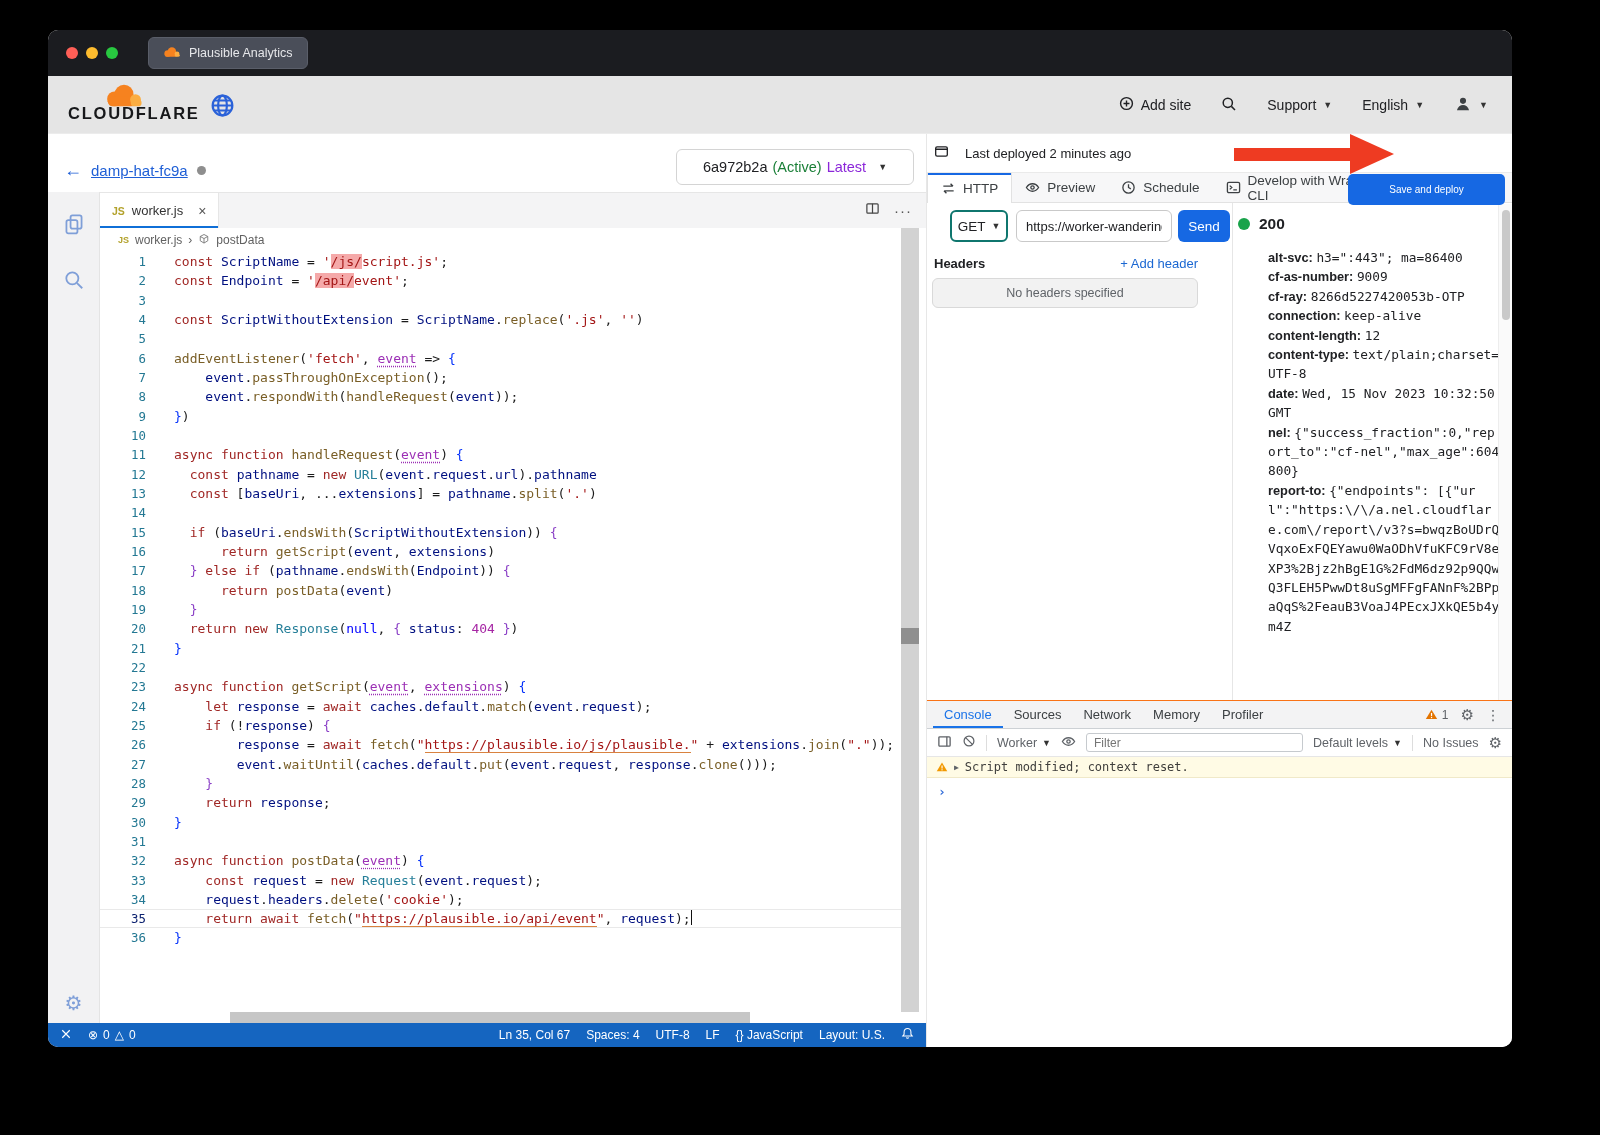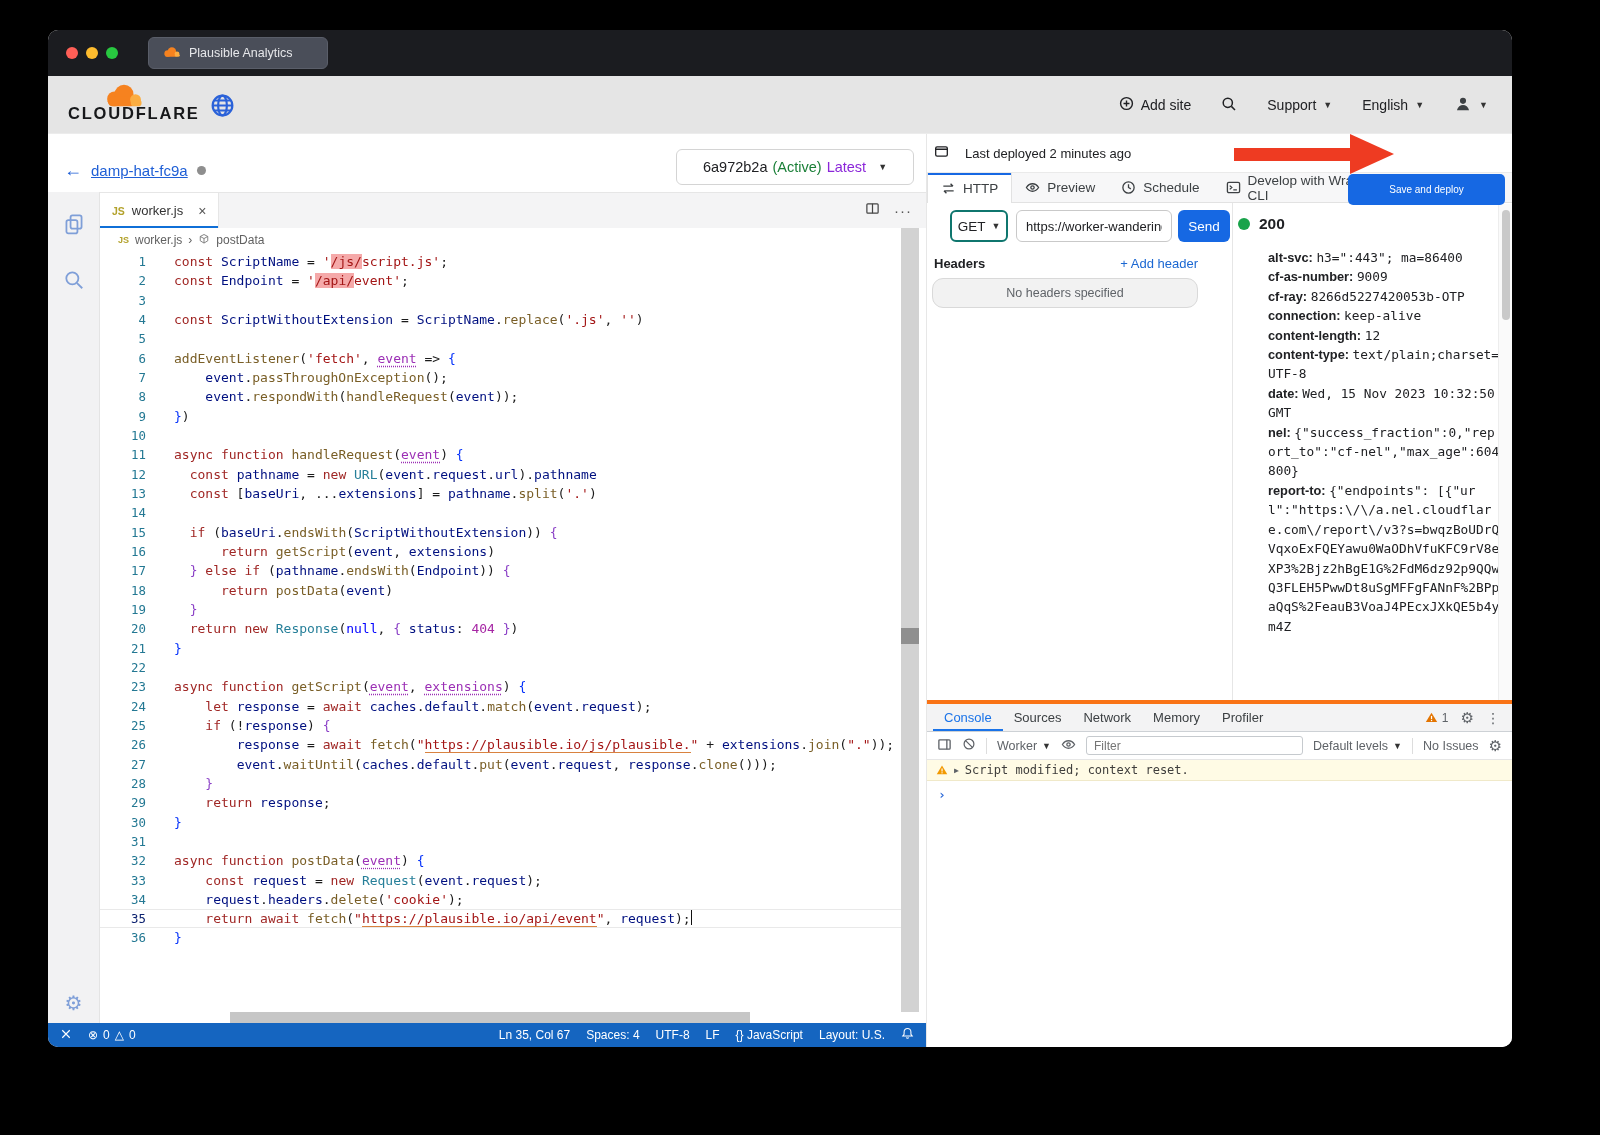--- a/index.html
+++ b/index.html
@@ -4,21 +4,21 @@
 <style>
   * { margin:0; padding:0; box-sizing:border-box; }
   body { background:#000; font-family:"Liberation Sans", sans-serif; }
   .stage { position:relative; width:1600px; height:1135px; background:#000; overflow:hidden; }
   .window { position:absolute; left:48px; top:30px; width:1464px; height:1017px; background:#fff; border-radius:10px; overflow:hidden; }
 
   
   .titlebar { position:absolute; left:0; top:0; width:100%; height:46px; background:#1b1c20; }
   .tl { position:absolute; top:17px; width:12px; height:12px; border-radius:50%; }
   .tl.r { left:18px; background:#ff5f57; } .tl.y { left:38px; background:#febc2e; } .tl.g { left:58px; background:#28c840; }
-  .browser-tab { position:absolute; left:100px; top:7px; width:180px; height:32px; background:#4a4e59; border:1px solid #5a5e69; border-radius:6px; display:flex; align-items:center; gap:8px; padding:0 12px; color:#e6e7ea; font-size:12.5px; }
+  .browser-tab { position:absolute; left:100px; top:7px; width:160px; height:32px; background:#4a4e59; border:1px solid #5a5e69; border-radius:6px; display:flex; align-items:center; gap:8px; padding:0 12px; color:#e6e7ea; font-size:12.5px; }
 
   
   .dash-header { position:absolute; left:0; top:46px; width:100%; height:58px; background:#e5e5e5; border-bottom:1px solid #ececec; }
   .logo { position:absolute; left:20px; top:6px; }
   .logo svg { display:block; margin-left:28px; width:52px; height:27px; }
   .brand { font-size:16.5px; font-weight:800; letter-spacing:1.8px; color:#17181a; margin-top:-5px; }
   .globe { position:absolute; left:162px; top:17px; color:#2b62d9; }
   .head-nav { position:absolute; right:24px; top:0; height:58px; display:flex; align-items:center; gap:30px; font-size:14px; color:#202124; }
   .nav-item { display:flex; align-items:center; gap:7px; }
   .caret { font-size:9px; color:#333; }
@@ -45,37 +45,37 @@
   .ptab.active { background:#fff; border-left:1px solid #e2e2e2; border-right:1px solid #e2e2e2; box-shadow:inset 0 2px 0 #1668e3; margin-bottom:-1px; }
   .ptab.accent { margin-left:auto; color:#1a67d2; }
   .pt-icon { display:flex; }
 
   
   .method-select { position:absolute; left:902px; top:180px; width:58px; height:32px; border:2px solid #0f766e; border-radius:6px; display:flex; align-items:center; justify-content:center; gap:6px; font-size:13.5px; color:#202124; background:#fff; }
   .url-input { position:absolute; left:968px; top:180px; width:156px; height:32px; border:1px solid #c9c9c9; border-radius:6px; padding:0 9px; font-size:13px; color:#202124; outline:none; }
   .send-btn { position:absolute; left:1130px; top:180px; width:52px; height:32px; background:#1668e3; color:#fff; border-radius:6px; display:flex; align-items:center; justify-content:center; font-size:13.5px; }
   .headers-label { position:absolute; left:886px; top:226px; font-size:13px; font-weight:700; color:#202124; }
   .add-header { position:absolute; left:1022px; top:226px; width:128px; text-align:right; font-size:13px; color:#1a67d2; }
-  .no-headers { position:absolute; left:884px; top:248px; width:266px; height:30px; background:#f2f2f2; border:1px solid #d9d9d9; border-radius:11px; display:flex; align-items:center; justify-content:center; font-size:12.5px; color:#5f6368; }
+  .no-headers { position:absolute; left:884px; top:248px; width:266px; height:30px; background:#f2f2f2; border:1px solid #d9d9d9; border-radius:6px; display:flex; align-items:center; justify-content:center; font-size:12.5px; color:#5f6368; }
 
   
   .resp-status { position:absolute; left:1190px; top:185px; display:flex; align-items:center; gap:9px; }
   .status-dot { width:12px; height:12px; border-radius:50%; background:#18a34a; }
   .status-code { font-size:15.5px; font-weight:700; color:#202124; }
   .resp-list { position:absolute; left:1220px; top:218px; width:233px; height:446px; overflow:hidden; font-size:12.8px; line-height:19.4px; }
   .resp-line { word-break:break-all; color:#202124; }
   .rk { font-weight:700; font-family:"Liberation Sans", sans-serif; }
   .rv { font-family:"DejaVu Sans Mono", monospace; }
   .right-scroll { position:absolute; left:1450px; top:174px; width:14px; height:496px; background:#fafafa; border-left:1px solid #ededed; }
   .right-thumb { position:absolute; left:3px; top:6px; width:8px; height:110px; background:#c9c9c9; border-radius:4px; }
   .divider-main { position:absolute; left:878px; top:104px; width:1px; height:913px; background:#e7e7e7; }
   .divider-resp { position:absolute; left:1184px; top:173px; width:1px; height:497px; background:#e6e6e6; }
 
   
-  .devtools { position:absolute; left:879px; top:670px; width:585px; height:347px; background:#fff; border-top:4px solid #f97316; }
+  .devtools { position:absolute; left:879px; top:670px; width:585px; height:347px; background:#fff; border-top:1px solid #f97316; }
   .dt-tabs { height:28px; background:#f3f3f4; border-bottom:1px solid #cdd1d5; display:flex; align-items:stretch; padding-left:6px; }
   .dt-tab { display:flex; align-items:center; padding:0 11px; font-size:13px; color:#3c4043; }
   .dt-tab.active { color:#1a73e8; box-shadow:inset 0 -2px 0 #1a73e8; }
   .dt-right { margin-left:auto; display:flex; align-items:center; gap:12px; padding-right:12px; color:#5f6368; }
   .warn-badge { display:flex; align-items:center; gap:4px; font-size:12px; color:#5f6368; }
   .gear-glyph { font-size:15px; color:#5f6368; }
   .kebab { font-size:14px; color:#5f6368; }
   .dt-toolbar { height:28px; border-bottom:1px solid #e6e6e6; display:flex; align-items:center; gap:10px; padding:0 10px; color:#5f6368; font-size:12.5px; }
   .sep { width:1px; height:16px; background:#ddd; }
   .dd { display:flex; align-items:center; gap:5px; }

